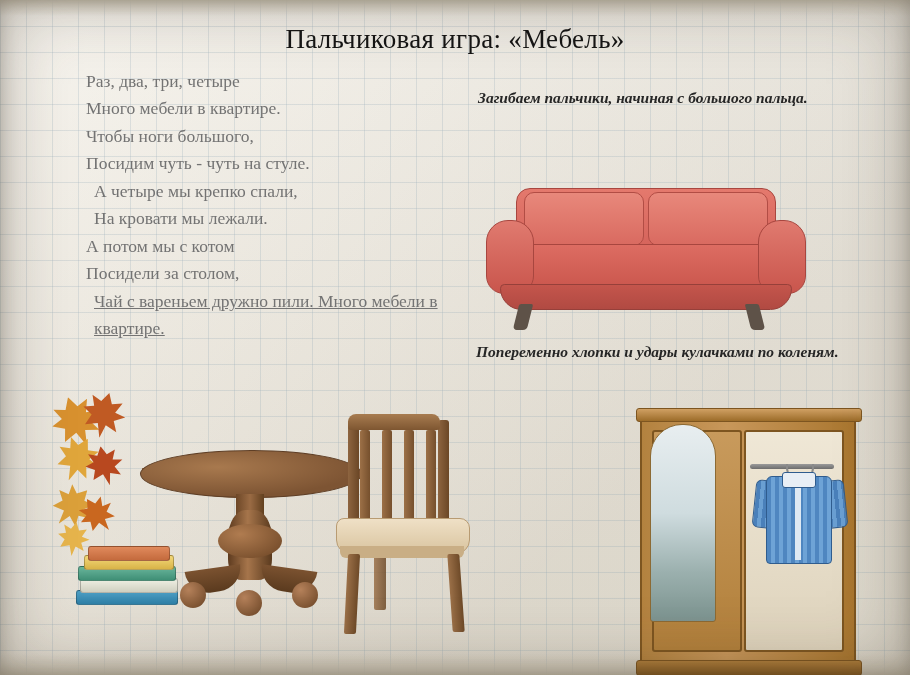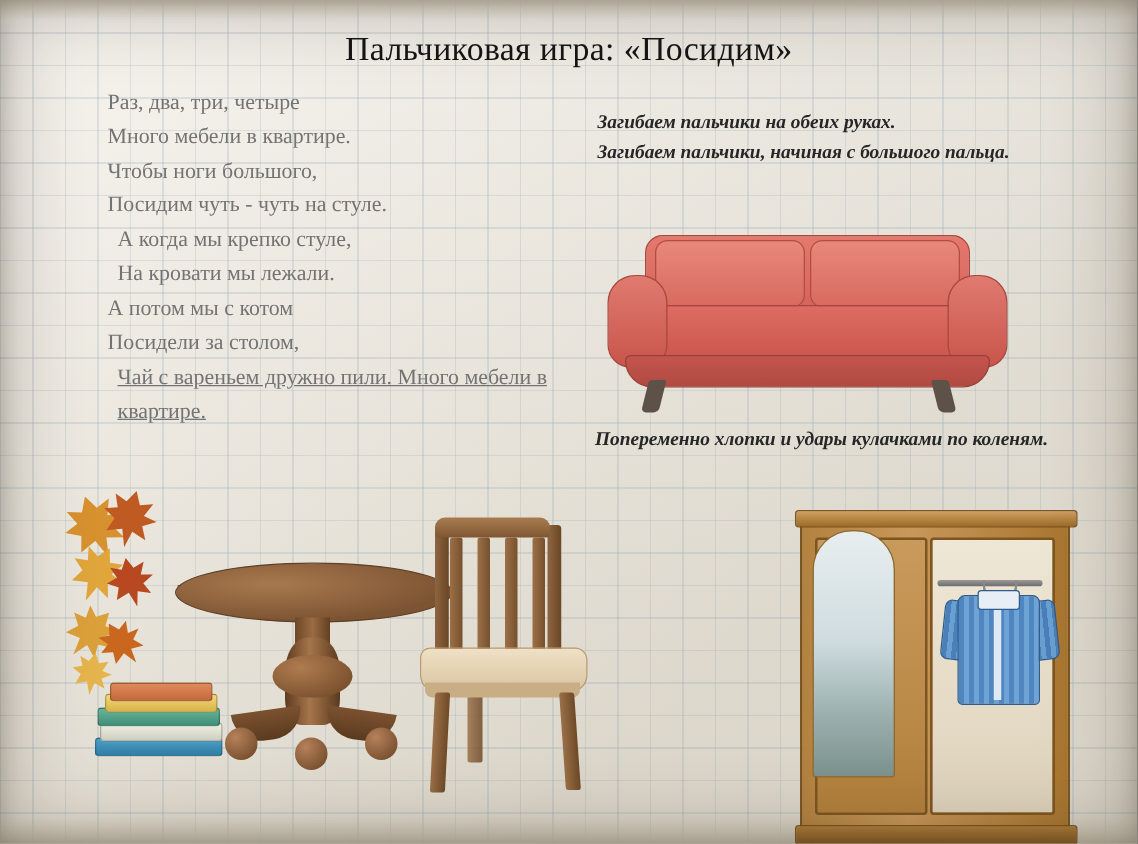--- a/index.html
+++ b/index.html
@@ -327,36 +327,35 @@
 </style>
 </head>
 <body>
 
 <div id="page">
   <div id="paper"></div>
   <div id="grid"></div>
   <div id="edge-top"></div>
   <div id="edge-bottom"></div>
 
-  <div class="txt" id="title">Пальчиковая игра: «Посидим»</div>
+  <div class="txt" id="title">Пальчиковая игра: «Мебель»</div>
 
   <div class="txt" id="poem">
     <div>Раз, два, три, четыре</div>
     <div>Много мебели в квартире.</div>
     <div>Чтобы ноги большого,</div>
     <div>Посидим чуть - чуть на стуле.</div>
-    <div class="indent">А когда мы крепко стуле,</div>
+    <div class="indent">А четыре мы крепко спали,</div>
     <div class="indent">На кровати мы лежали.</div>
     <div>А потом мы с котом</div>
     <div>Посидели за столом,</div>
     <div class="wrap indent">Чай с вареньем дружно пили. Много мебели в квартире.</div>
   </div>
 
   <div class="txt" id="instructions">
-    <div>Загибаем пальчики на обеих руках.</div>
     <div>Загибаем пальчики, начиная с большого пальца.</div>
   </div>
 
   <div class="txt" id="instructions2">
     <div>Попеременно хлопки и удары кулачками по коленям.</div>
   </div>
 
   <div id="sofa">
     <div class="sofa-back"></div>
     <div class="sofa-cushion" id="sofa-c1"></div>

